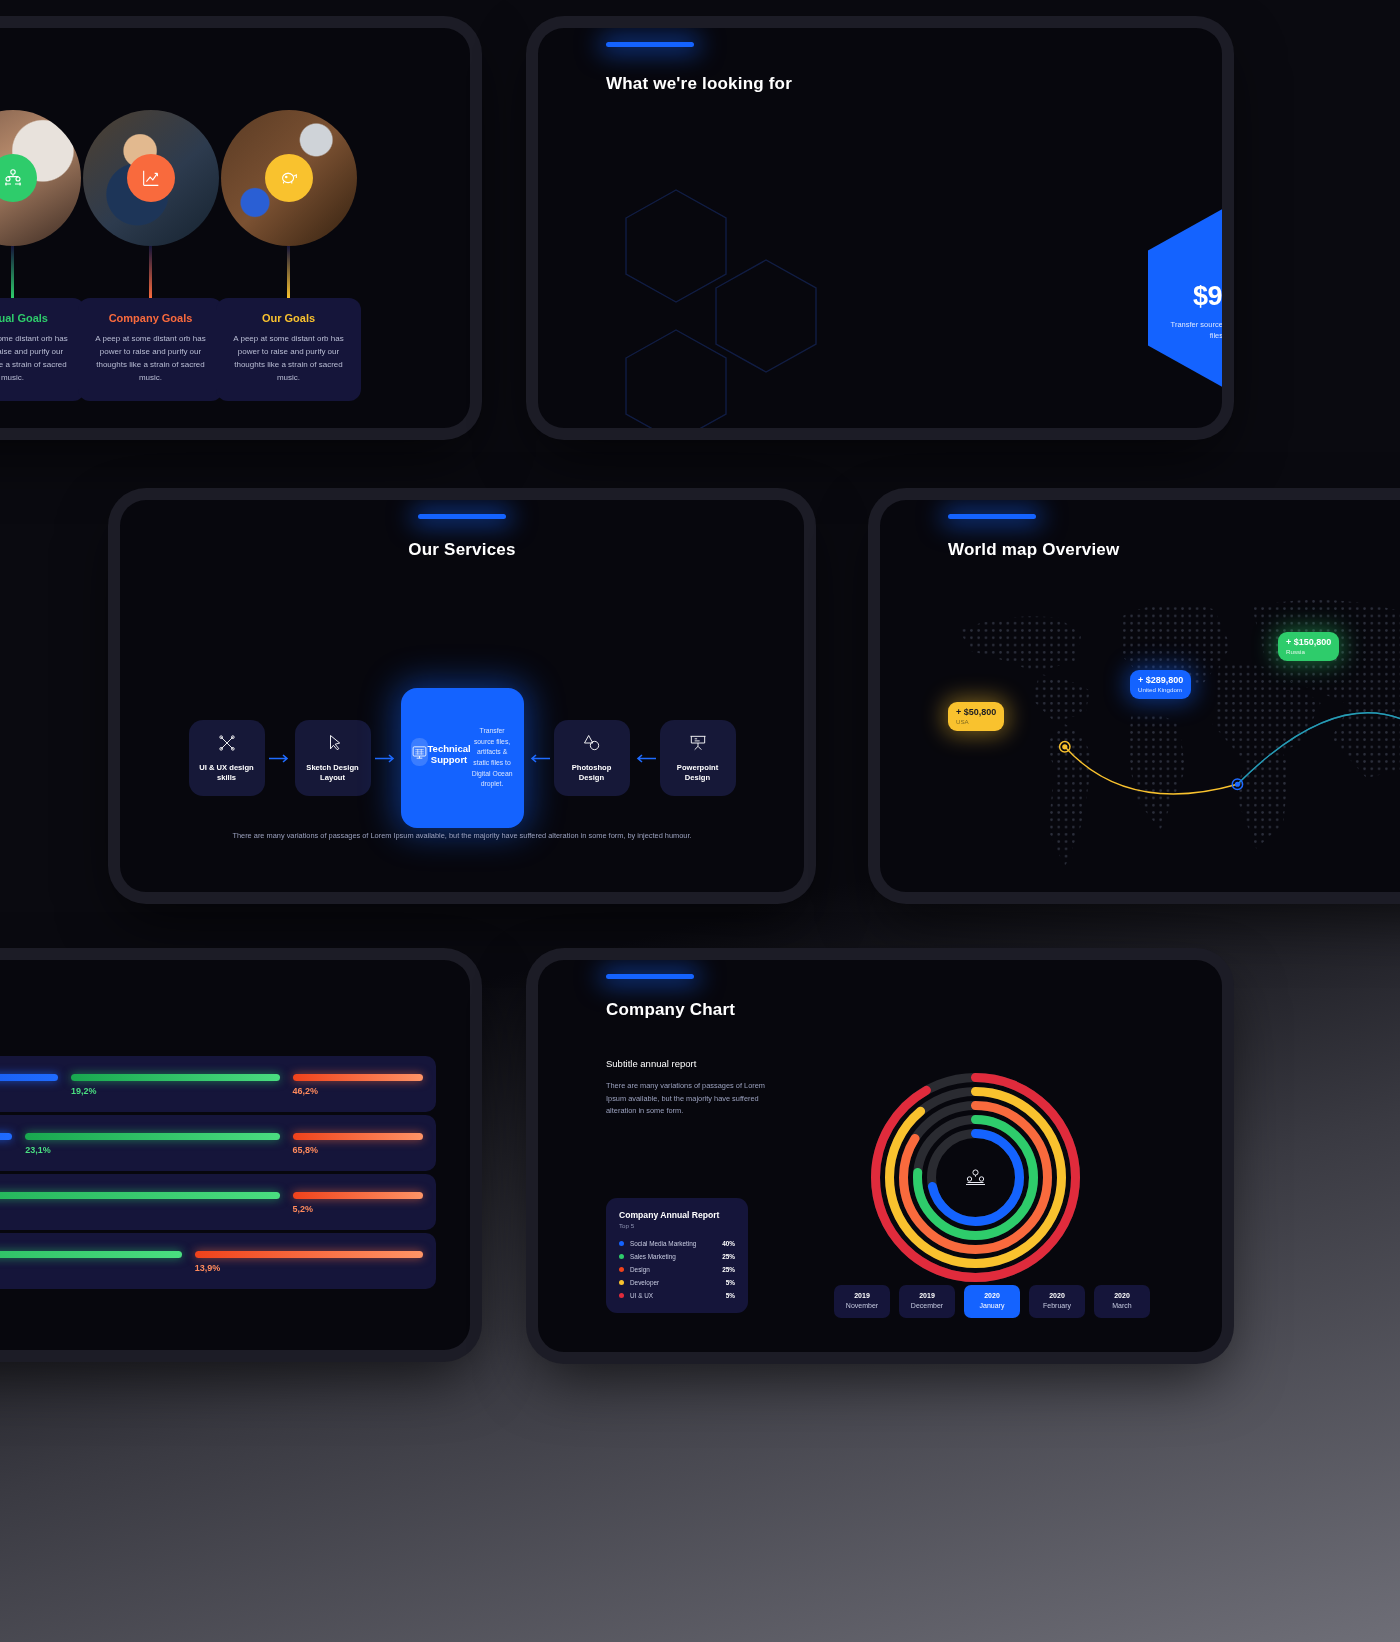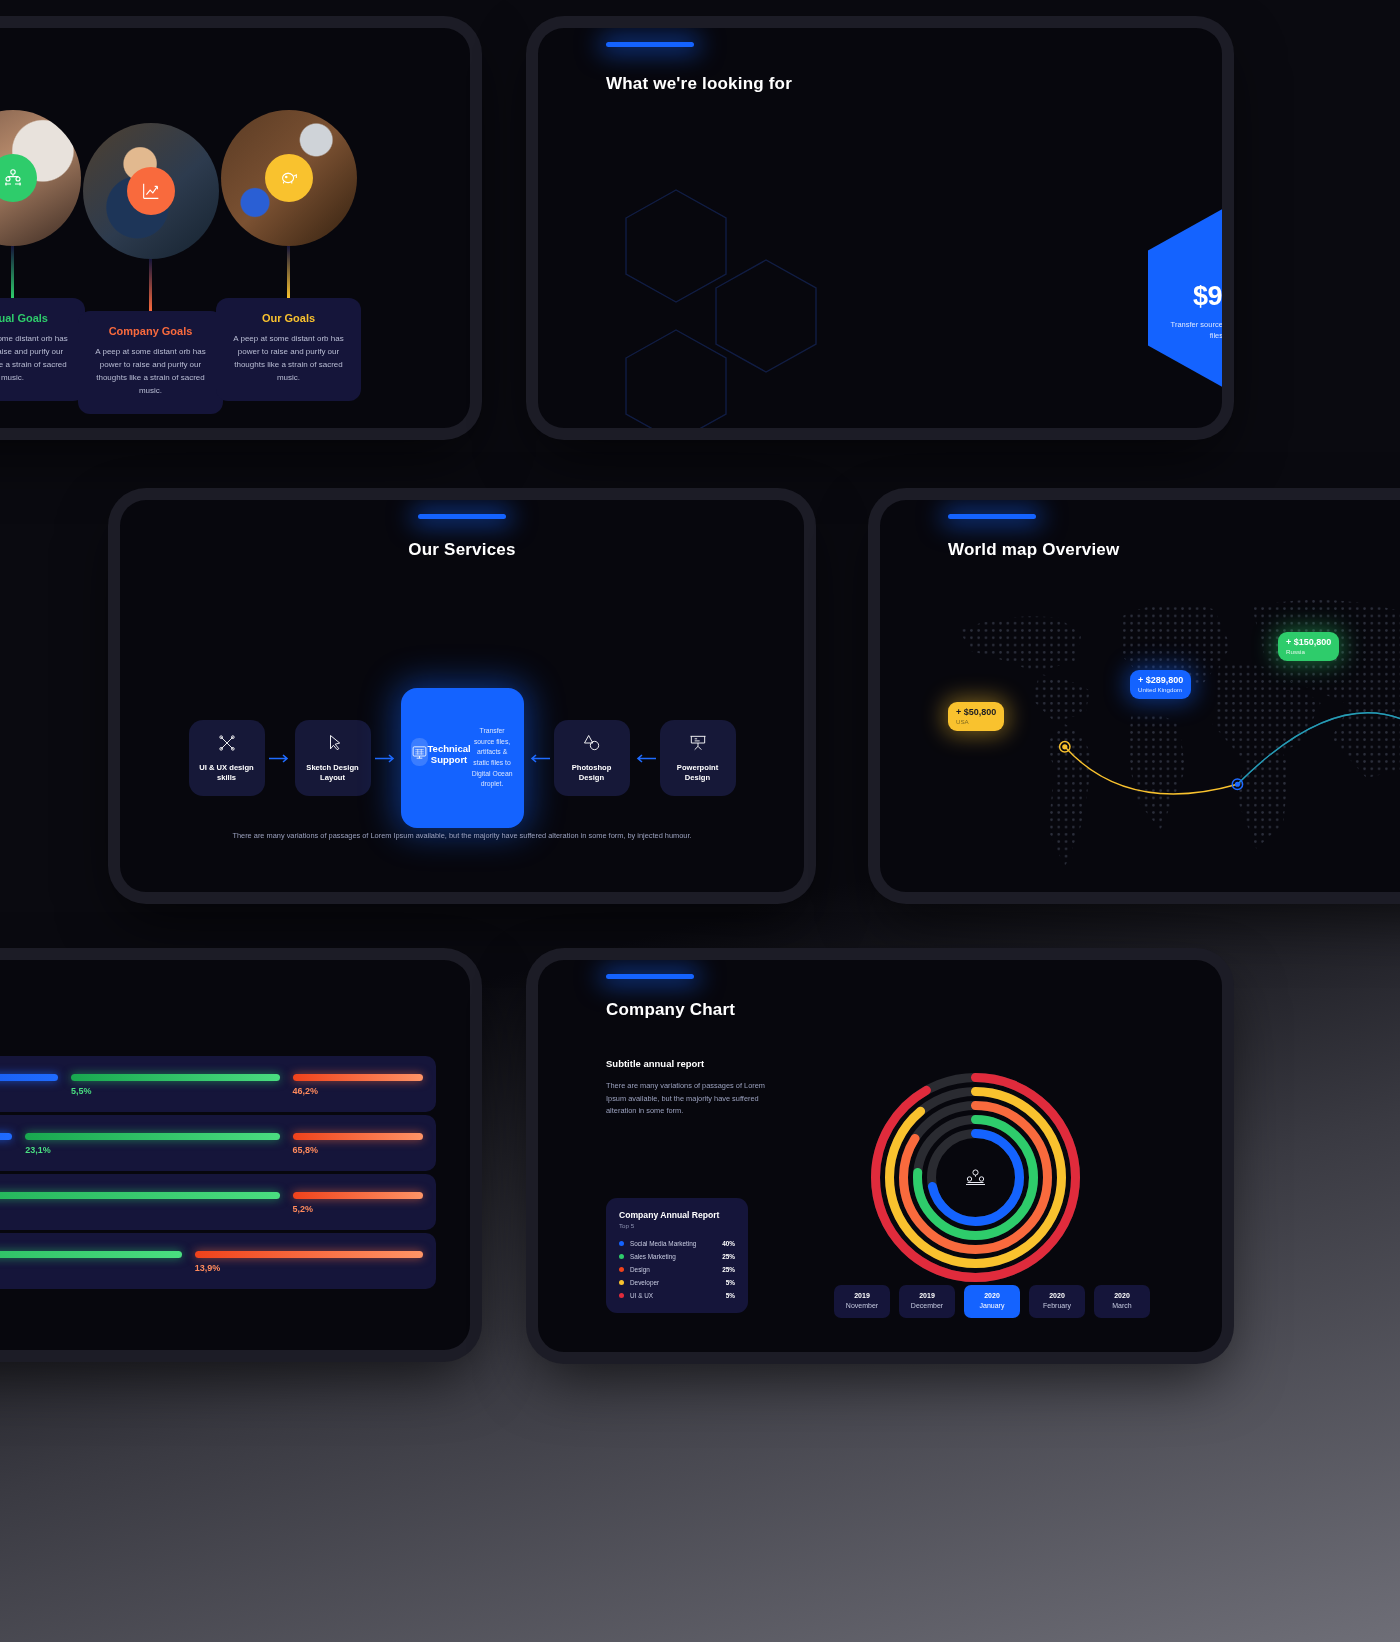--- a/index.html
+++ b/index.html
@@ -140,21 +140,21 @@
   .seg { position:absolute; height:7px; border-radius:4px; top:0; }
   .seg-b { background:linear-gradient(90deg,#0b46d8,#1f6bff); box-shadow:0 0 10px rgba(31,107,255,.7); }
   .seg-g { background:linear-gradient(90deg,#18a84f,#4ade80); box-shadow:0 0 10px rgba(46,204,107,.6); }
   .seg-o { background:linear-gradient(90deg,#f0421b,#ff9466); box-shadow:0 0 10px rgba(249,106,61,.6); }
   .seg-lbl { position:absolute; top:30px; font-size:9px; font-weight:bold; }
   .dot { width:5px; height:5px; border-radius:50%; display:inline-block; }
 
   
   #s-comp { left:538px; top:960px; width:684px; height:392px; }
   .comp-sub { position:absolute; left:68px; top:98px; width:160px; }
-  .comp-sub h4 { color:#fff; font-size:9.5px; font-weight:bold; margin-bottom:11px; }
+  .comp-sub h4 { color:#fff; font-size:9.5px; font-weight:normal; margin-bottom:11px; }
   .comp-sub p { color:#9aa0bd; font-size:7.4px; line-height:1.72; }
   .comp-box {
     position:absolute; left:68px; top:238px; width:142px;
     background:#15153a; border-radius:11px; padding:12px 13px 14px;
   }
   .comp-box h5 { color:#fff; font-size:8.6px; font-weight:bold; }
   .comp-box .top5 { color:#8d93b2; font-size:6.2px; margin-top:2px; margin-bottom:11px; }
   .comp-li { display:flex; align-items:center; font-size:6.4px; color:#c7cbe0; margin-bottom:6px; }
   .comp-li .dot { margin-right:6px; flex:0 0 auto; }
   .comp-li .nm { flex:1; }
@@ -189,21 +189,21 @@
             </svg>
           </div>
         </div>
         <div class="goal-stem" style="background:linear-gradient(#15153a,#2ecc6b)"></div>
         <div class="goal-card">
           <h4 style="color:#2ecc6b">Annual  Goals</h4>
           <p>A peep at some distant orb has power to raise and purify our thoughts like a strain of sacred music.</p>
         </div>
       </div>
 
-      <div class="goal-col" style="left:298px; top:95px;">
+      <div class="goal-col" style="left:298px; top:82px;">
         <div class="goal-photo ph-b">
           <div class="goal-badge" style="background:#f96a3d">
             <svg width="22" height="22" viewBox="0 0 24 24" fill="none" stroke="#fff" stroke-width="1.2">
               <path d="M4 20V4M4 20h16"></path>
                 <path d="M7 16l4-5 3 3 5-7"></path>
                 <path d="M19 7h-3M19 7v3"></path>
             </svg>
           </div>
         </div>
         <div class="goal-stem" style="background:linear-gradient(#15153a,#f96a3d)"></div>
@@ -404,21 +404,21 @@
   </div>
 
   <div class="card" id="s-bars">
 
     <div class="bar-row" style="left:34px; top:96px;">
       <div class="bar-track">
         <div class="seg seg-b" style="left:2%;  width:40%;"></div>
         <div class="seg seg-g" style="left:44%; width:32%;"></div>
         <div class="seg seg-o" style="left:78%; width:20%;"></div>
       </div>
-      <div class="seg-lbl" style="left:44%; color:#4ade80;">5,5%</div>
+      <div class="seg-lbl" style="left:44%; color:#4ade80;">19,2%</div>
       <div class="seg-lbl" style="left:78%; color:#ff8a5c;">46,2%</div>
     </div>
 
     <div class="bar-row" style="left:34px; top:155px;">
       <div class="bar-track">
         <div class="seg seg-b" style="left:2%;  width:33%;"></div>
         <div class="seg seg-g" style="left:37%; width:39%;"></div>
         <div class="seg seg-o" style="left:78%; width:20%;"></div>
       </div>
       <div class="seg-lbl" style="left:37%; color:#4ade80;">23,1%</div>

